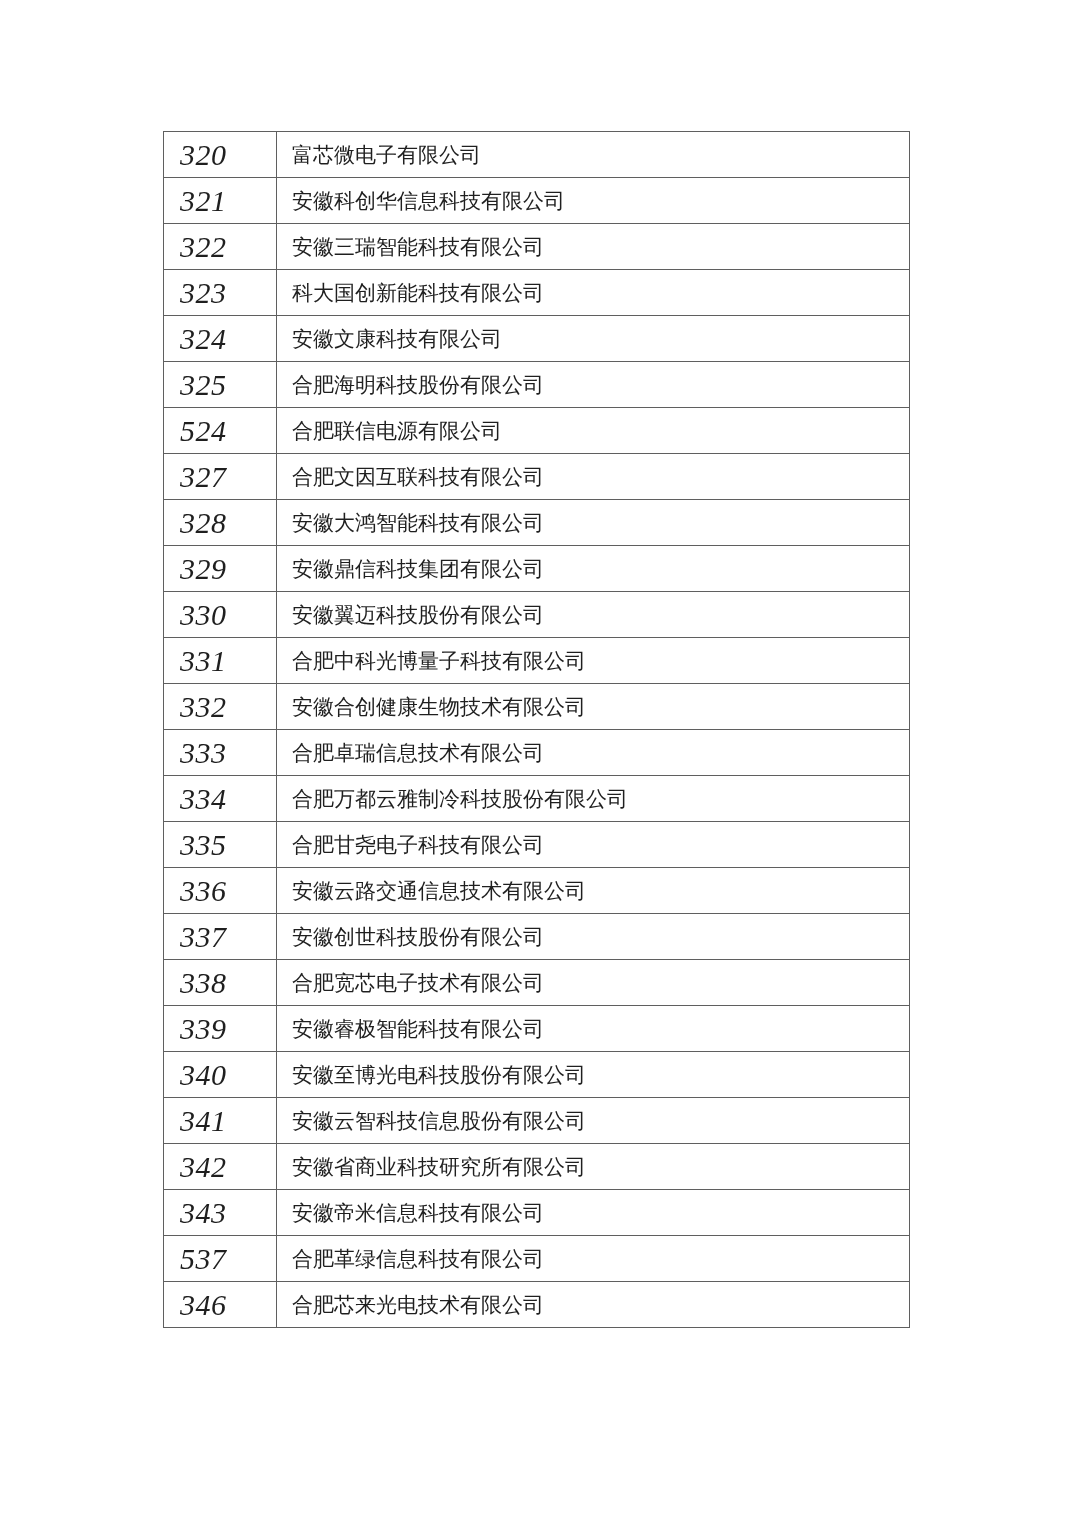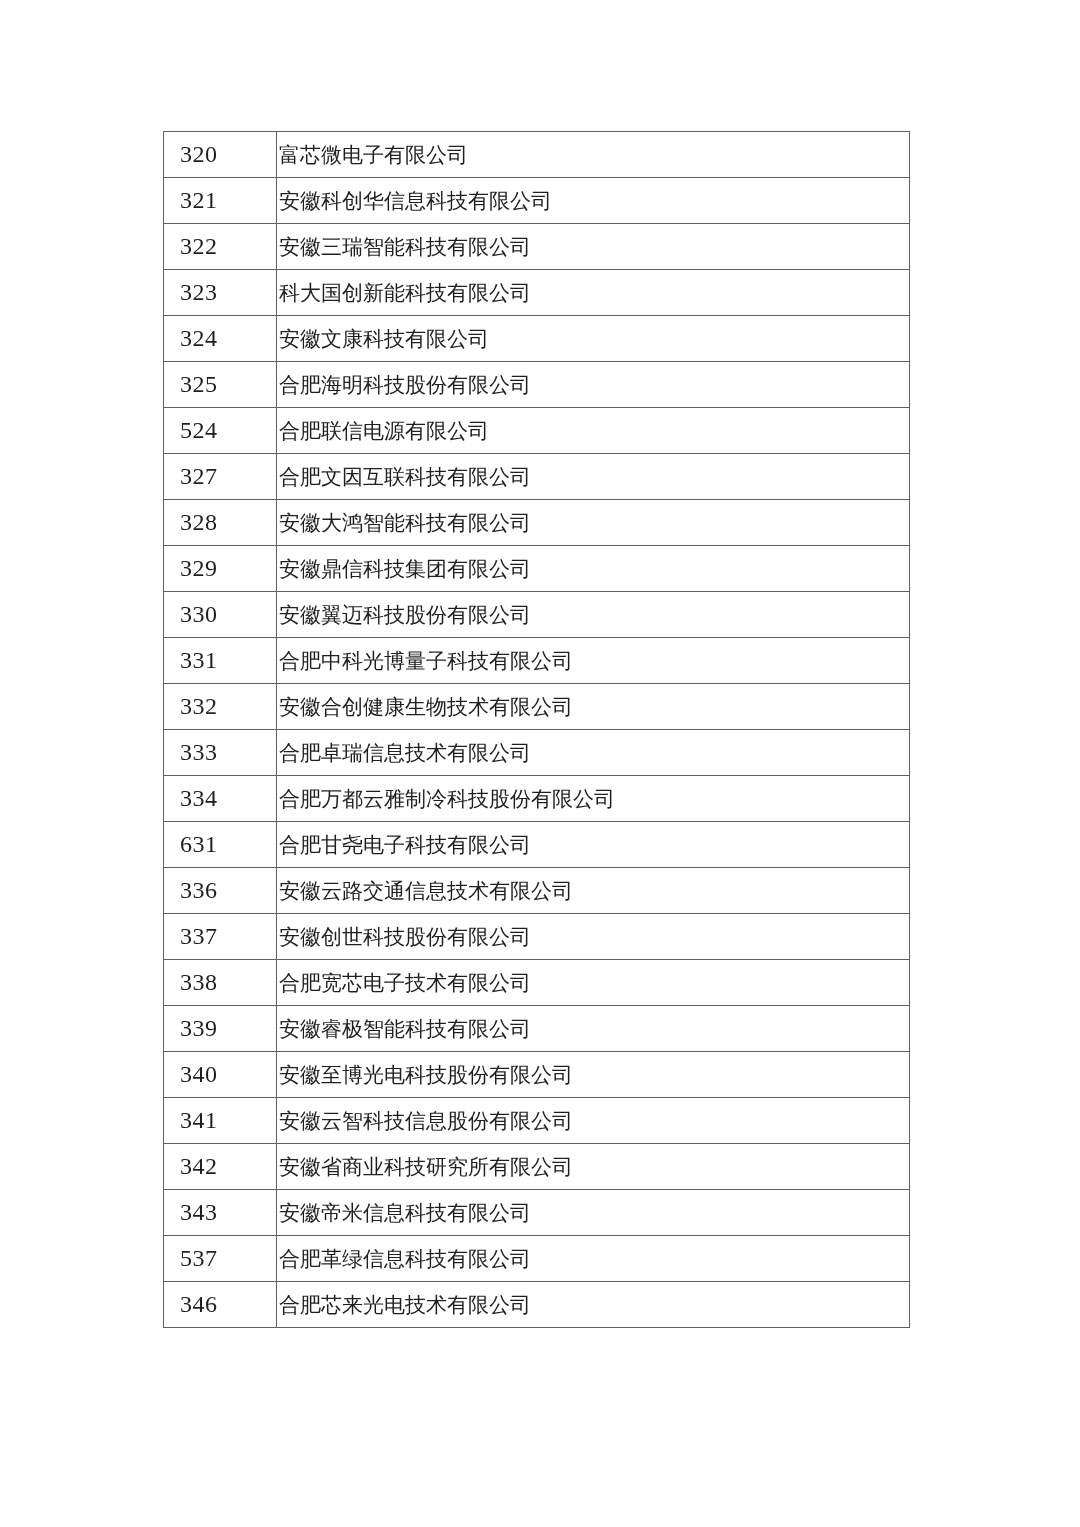--- a/index.html
+++ b/index.html
@@ -27,25 +27,26 @@
     height: 45px;
     vertical-align: middle;
     color: #1f1f1f;
     background: #ffffff;
     white-space: nowrap;
     overflow: hidden;
   }
   td.num-cell {
     width: 96px;
     padding: 0 0 0 16px;
-    font-size: 24px;
+    font-size: 30px;
     letter-spacing: 0.5px;
+    font-style: italic;
   }
   td.company-cell {
-    padding: 0 0 0 2px;
+    padding: 0 0 0 15px;
     font-size: 21px;
   }
 </style>
 </head>
 <body>
 
 <div class="page">
   <table class="company-table">
     <tbody>
   <tr>
@@ -117,21 +118,21 @@
     <td class="num-cell">333</td>
     <td class="company-cell">合肥卓瑞信息技术有限公司</td>
   </tr>
 
   <tr>
     <td class="num-cell">334</td>
     <td class="company-cell">合肥万都云雅制冷科技股份有限公司</td>
   </tr>
 
   <tr>
-    <td class="num-cell">631</td>
+    <td class="num-cell">335</td>
     <td class="company-cell">合肥甘尧电子科技有限公司</td>
   </tr>
 
   <tr>
     <td class="num-cell">336</td>
     <td class="company-cell">安徽云路交通信息技术有限公司</td>
   </tr>
 
   <tr>
     <td class="num-cell">337</td>

